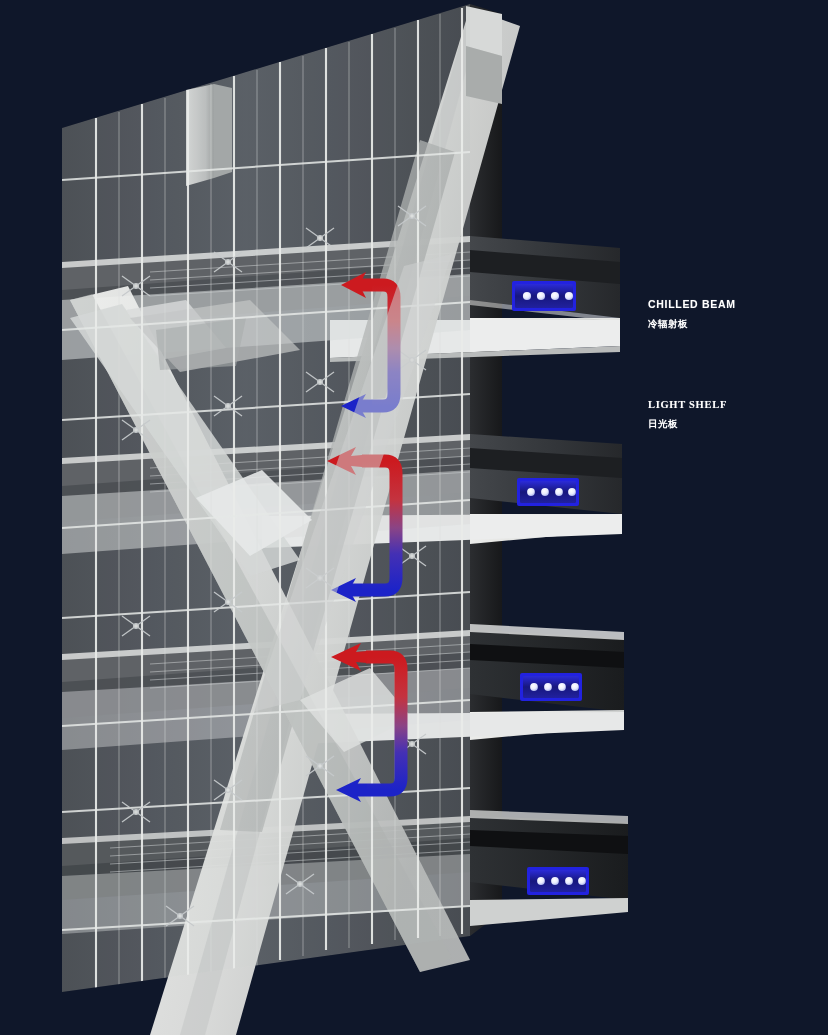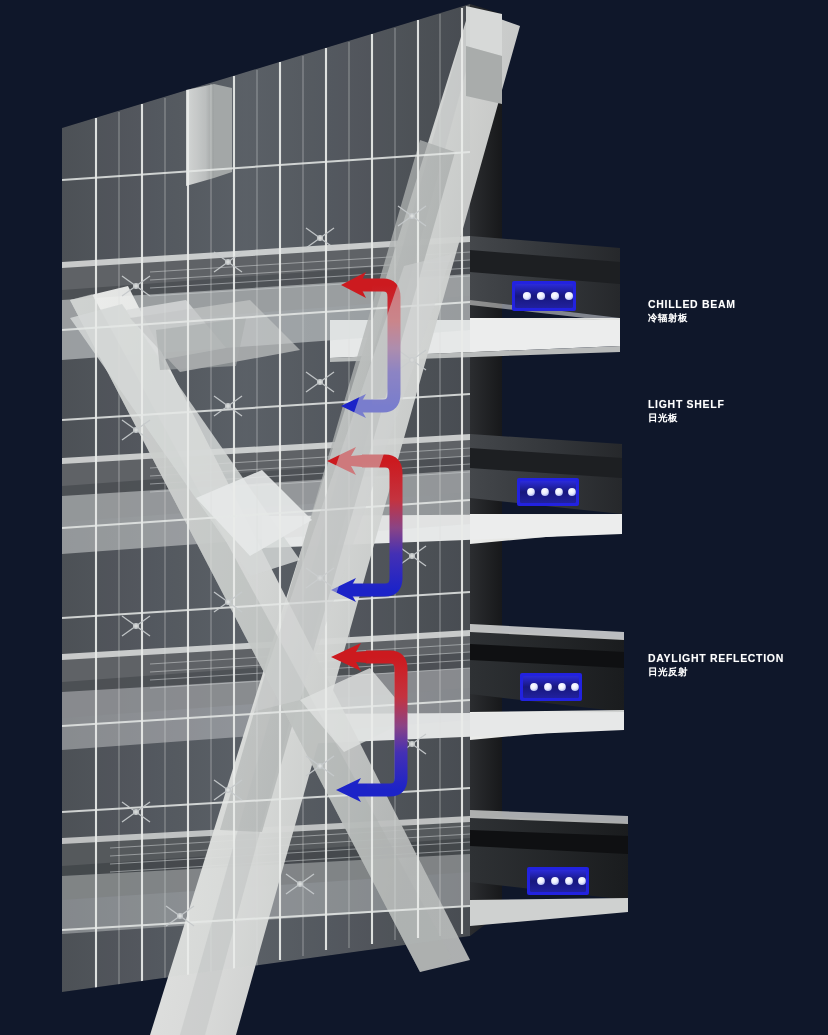--- a/index.html
+++ b/index.html
@@ -42,24 +42,24 @@
     display: block;
     font-size: 10.5px;
     font-weight: 700;
     letter-spacing: 0.7px;
   }
   .callout .zh {
     display: block;
     font-size: 9.5px;
     font-weight: 700;
     letter-spacing: 0.5px;
-    margin-top: 1px;
+    margin-top: 7px;
   }
   #callout-chilled-beam { left: 648px; top: 298px; }
-  #callout-light-shelf { left: 648px; top: 398px; }
+  #callout-light-shelf { left: 648px; top: 398px; font-family: Liberation Serif, serif; }
   #callout-double-facade { left: 648px; top: 541px; }
   #callout-daylight-reflection { left: 648px; top: 652px; }
 </style>
 </head>
 <body>
 
 <div id="stage">
 
   <div id="scene">
     <svg viewBox="0 0 828 1035" xmlns="http://www.w3.org/2000/svg">
@@ -478,18 +478,14 @@
     <span class="en">CHILLED BEAM</span>
     <span class="zh">冷辐射板</span>
   </div>
 
   <div class="callout" id="callout-light-shelf">
     <span class="en">LIGHT SHELF</span>
     <span class="zh">日光板</span>
   </div>
 
 
-  <div class="callout" id="callout-daylight-reflection">
-    <span class="en">DAYLIGHT REFLECTION</span>
-    <span class="zh">日光反射</span>
-  </div>
 
 </div>
 
 </body></html>

